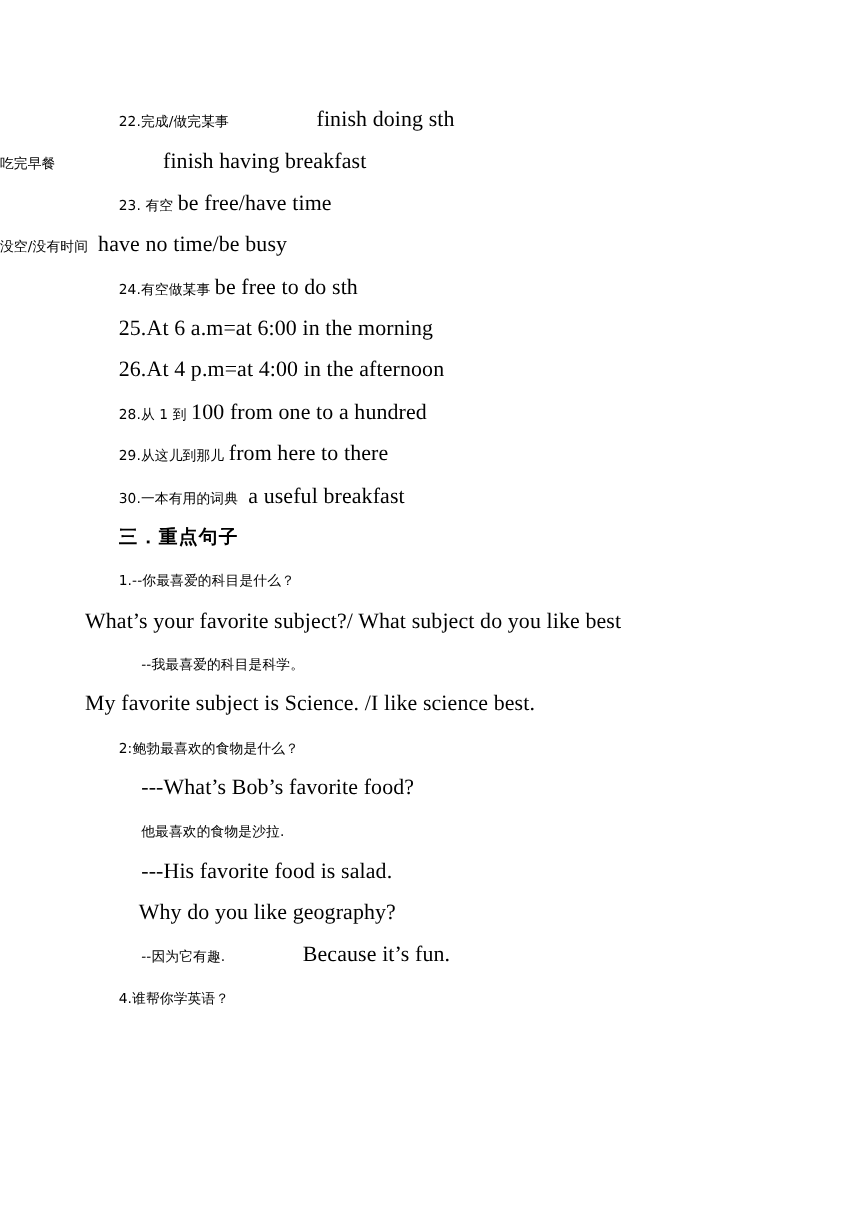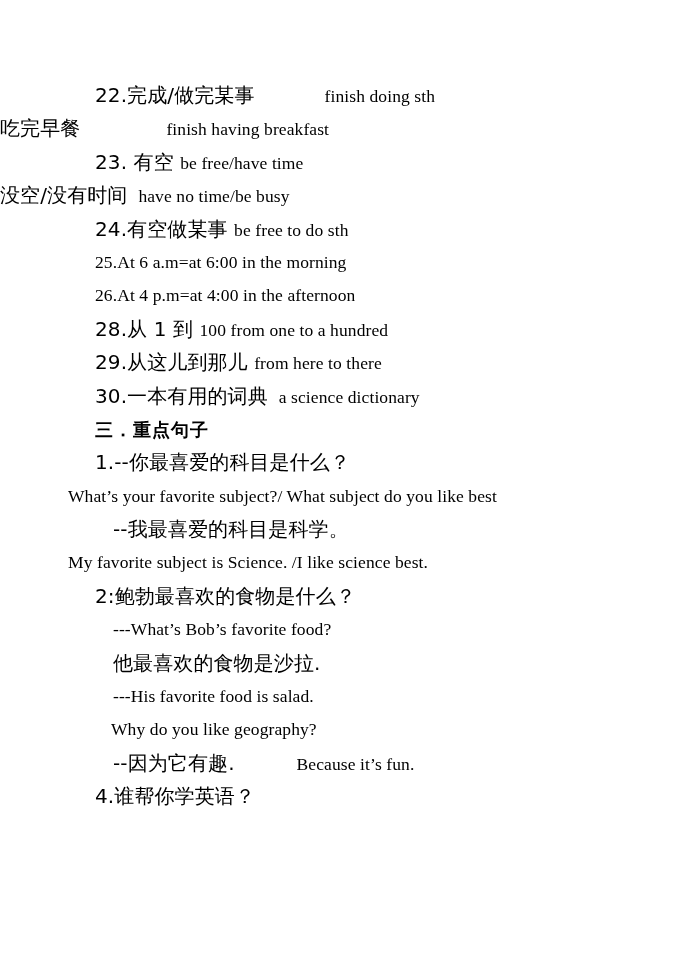--- a/index.html
+++ b/index.html
@@ -44,26 +44,26 @@
   .ind-2  { padding-left: 113px; }
   .ind-3  { padding-left: 68px; }
   .ind-4  { }
   .heading {
     font-weight: bold;
     font-size: 18.5px;
     letter-spacing: 1px;
   }
   .cjk {
     font-family: "DejaVu Sans", "Liberation Sans", sans-serif;
-    font-size: 20px;
+    font-size: 11px;
   }
   .heading .cjk {
     font-family: "DejaVu Sans", "Liberation Sans", sans-serif;
     font-weight: bold;
-    font-size: 18px;
+    font-size: 15px;
   }
   .en {
     font-family: "Liberation Serif", "DejaVu Serif", serif;
   }
   
   .gap-a { display: inline-block; width: 70px; }
   .gap-b { display: inline-block; width: 86px; }
   .gap-c { display: inline-block; width: 62px; }
 </style>
 </head>
@@ -73,21 +73,21 @@
   <div id="content" style="padding-top: 79px;">
       <div class="line ind-0"><span class="seg cjk">22.完成/做完某事</span><span class="gap-a"></span><span class="seg en">finish doing sth</span></div>
       <div class="line ind-4"><span class="seg cjk">吃完早餐</span><span class="gap-b"></span><span class="seg en">finish having breakfast</span></div>
       <div class="line ind-0"><span class="seg cjk">23. 有空 </span><span class="seg en">be free/have time</span></div>
       <div class="line ind-4"><span class="seg cjk">没空/没有时间 </span><span class="seg en"> have no time/be busy</span></div>
       <div class="line ind-0"><span class="seg cjk">24.有空做某事 </span><span class="seg en">be free to do sth</span></div>
       <div class="line ind-0"><span class="seg en">25.At 6 a.m=at 6:00 in the morning</span></div>
       <div class="line ind-0"><span class="seg en">26.At 4 p.m=at 4:00 in the afternoon</span></div>
       <div class="line ind-0"><span class="seg cjk">28.从 1 到 </span><span class="seg en">100 from one to a hundred</span></div>
       <div class="line ind-0"><span class="seg cjk">29.从这儿到那儿 </span><span class="seg en">from here to there</span></div>
-      <div class="line ind-0"><span class="seg cjk">30.一本有用的词典 </span><span class="seg en"> a science dictionary</span></div>
+      <div class="line ind-0"><span class="seg cjk">30.一本有用的词典 </span><span class="seg en"> a useful breakfast</span></div>
       <div class="line ind-0 heading"><span class="seg cjk">三．重点句子</span></div>
       <div class="line ind-0"><span class="seg cjk">1.--你最喜爱的科目是什么？</span></div>
       <div class="line ind-3"><span class="seg en">What’s your favorite subject?/ What subject do you like best</span></div>
       <div class="line ind-2"><span class="seg cjk">--我最喜爱的科目是科学。</span></div>
       <div class="line ind-3"><span class="seg en">My favorite subject is Science. /I like science best.</span></div>
       <div class="line ind-0"><span class="seg cjk">2:鲍勃最喜欢的食物是什么？</span></div>
       <div class="line ind-2"><span class="seg en">---What’s Bob’s favorite food?</span></div>
       <div class="line ind-2"><span class="seg cjk">他最喜欢的食物是沙拉.</span></div>
       <div class="line ind-2"><span class="seg en">---His favorite food is salad.</span></div>
       <div class="line ind-1"><span class="seg en">Why do you like geography?</span></div>

